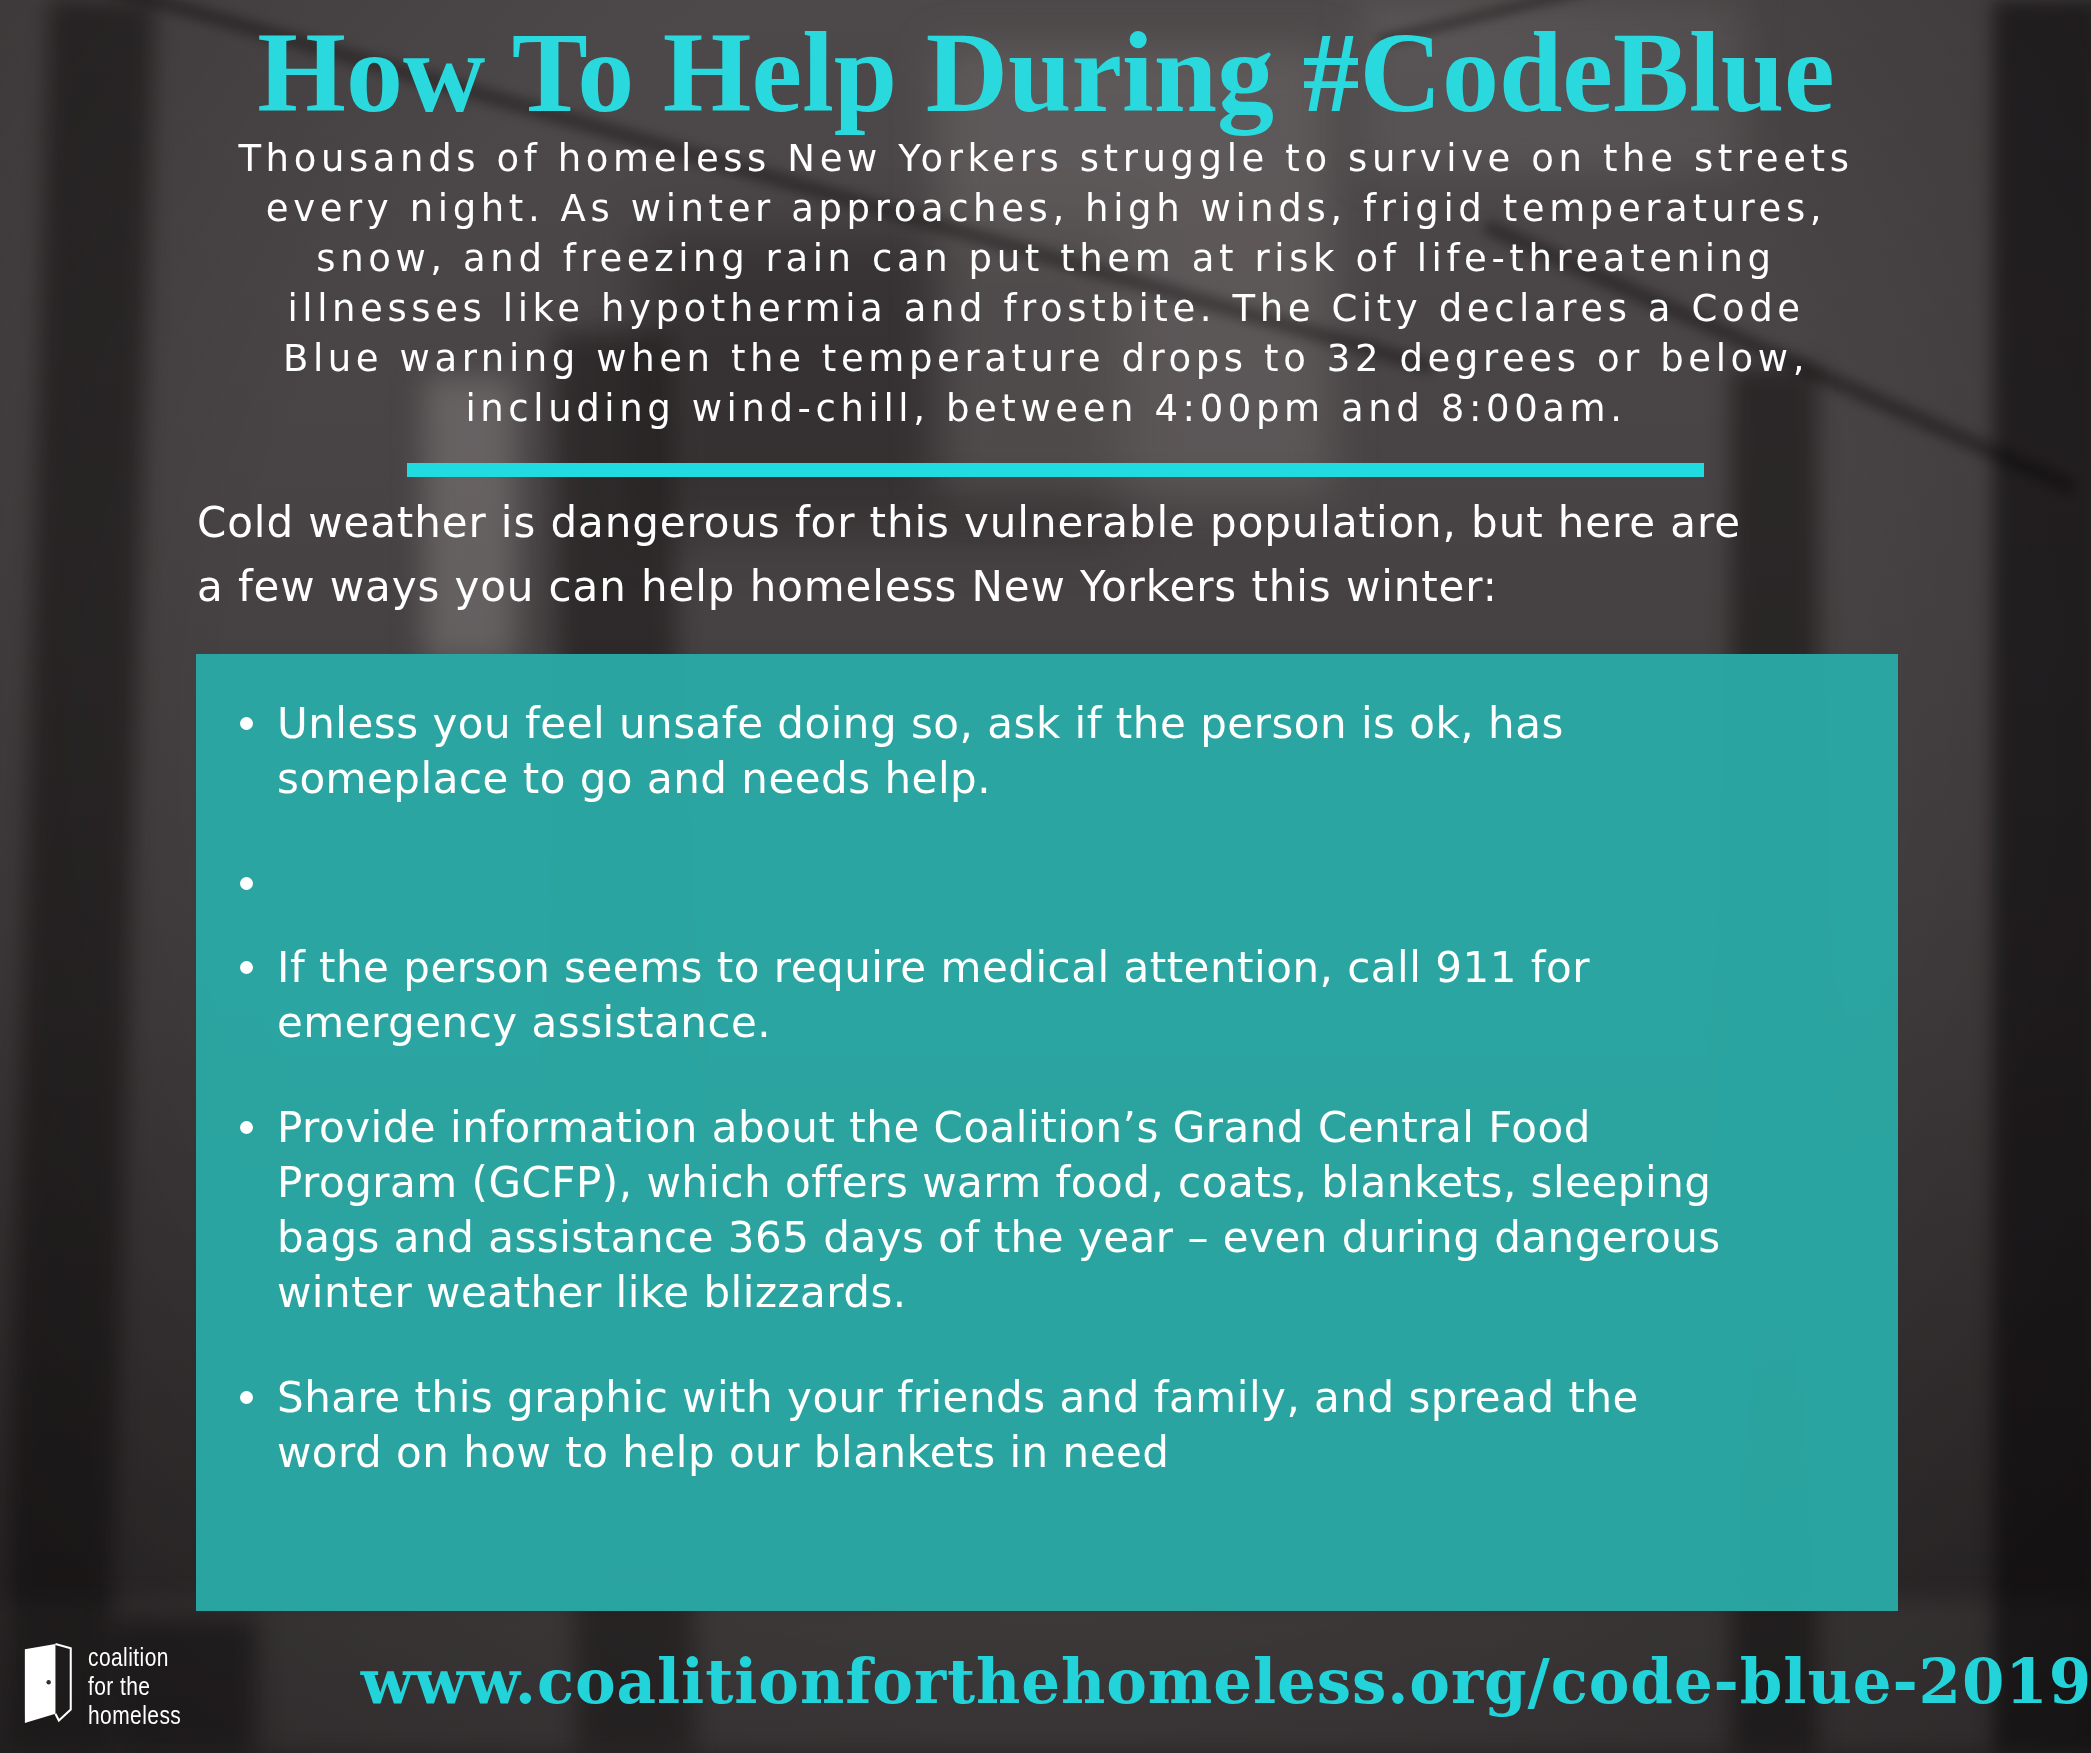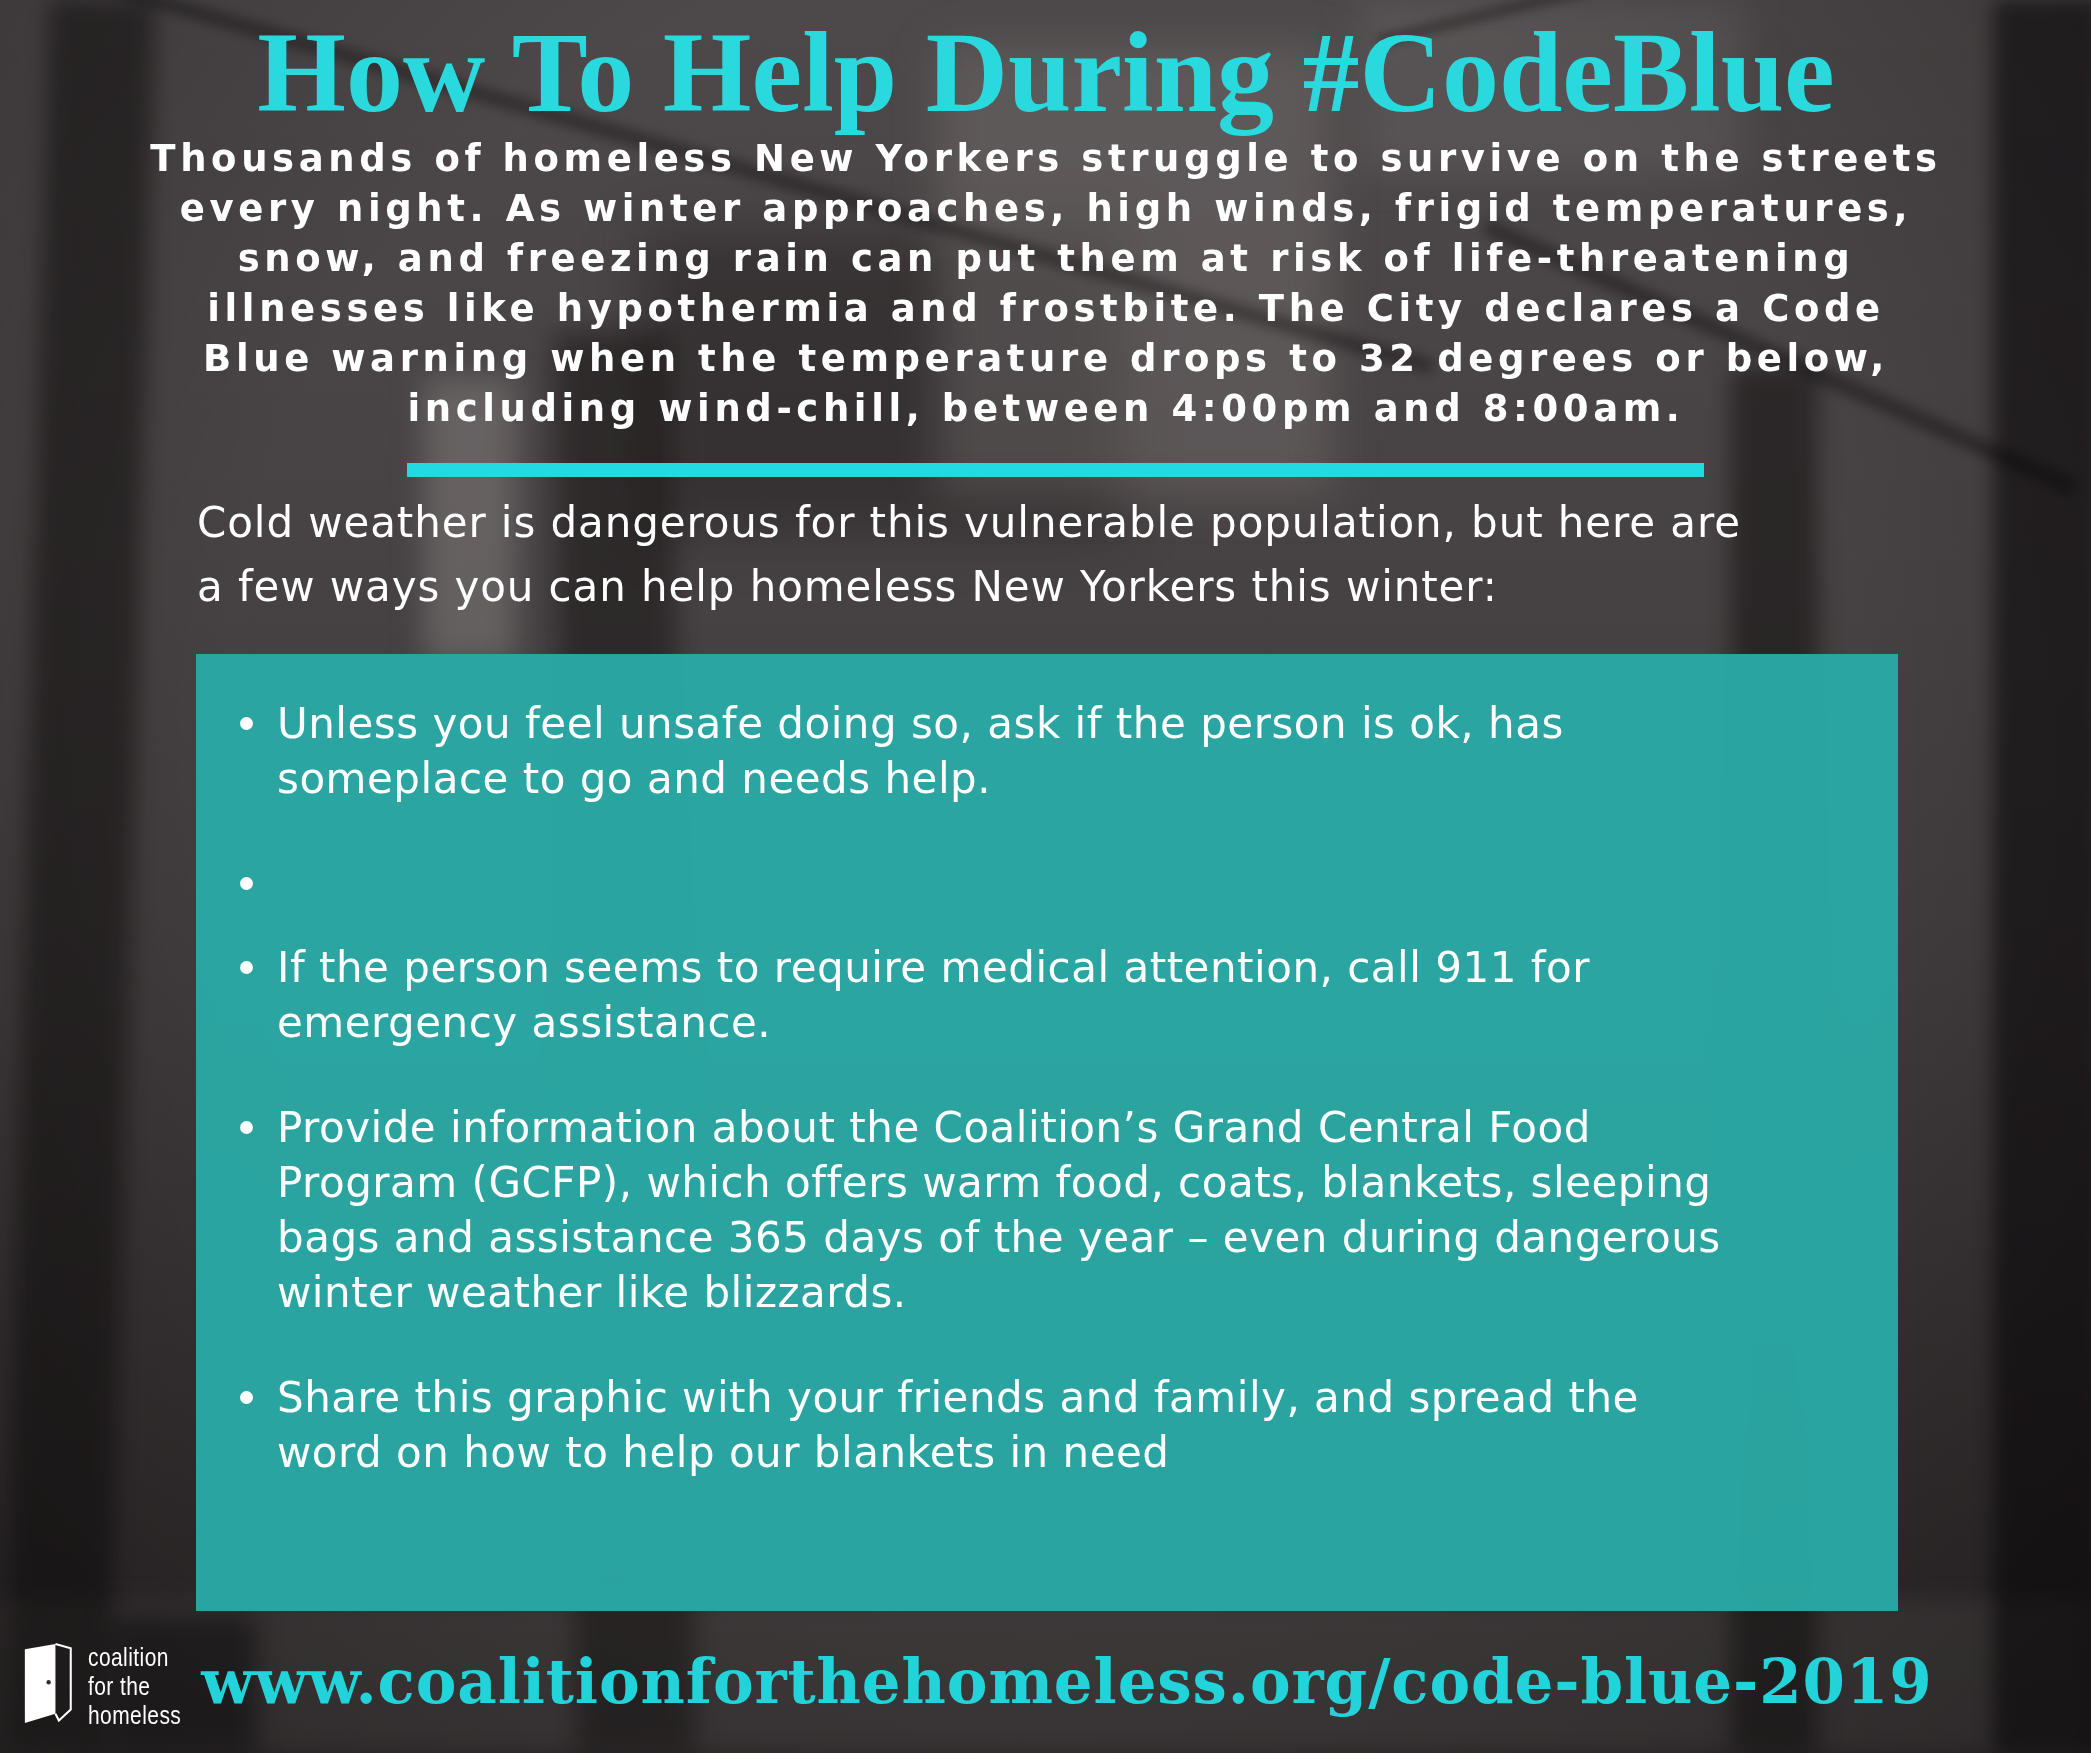--- a/index.html
+++ b/index.html
@@ -30,21 +30,21 @@
 
   
   .title{
     position:absolute;left:0;right:0;top:0;height:145px;margin:0;
     font-family:Liberation Serif, serif;font-weight:bold;
     font-size:114px;line-height:145px;text-align:center;white-space:nowrap;
     color:#29d9de;letter-spacing:0px;
   }
   .intro{
     position:absolute;left:0;right:0;top:134px;margin:0;
-    font-size:37px;line-height:50px;font-weight:700;
+    font-size:37px;line-height:50px;font-weight:400;
     letter-spacing:4.6px;text-align:center;color:#ffffff;white-space:pre-line;
   }
   .divider{
     position:absolute;left:407px;top:463px;width:1297px;height:13.8px;
     background:#20dbe0;
   }
   .subheading{
     position:absolute;left:197px;top:491px;margin:0;
     font-size:42px;line-height:64px;letter-spacing:0.9px;
     color:#ffffff;white-space:pre-line;
@@ -64,21 +64,21 @@
   .logo{position:absolute;left:24px;top:1640px;display:flex;align-items:flex-start;}
   .logo svg{width:51px;height:88px;display:block;}
   .logo-text{
     margin-left:13px;margin-top:2.8px;
     font-family:"Liberation Sans", sans-serif;
     font-size:25px;line-height:29px;color:#ffffff;letter-spacing:0.5px;
     transform:scaleX(.84);transform-origin:left top;white-space:pre-line;
   }
   .url{
     position:absolute;left:0;right:0;top:1647px;
-    padding-left:42px;text-align:center;white-space:nowrap;
+    padding-left:42px;text-align:right;white-space:nowrap;
     font-family:"DejaVu Serif", serif;font-weight:bold;
     font-size:61px;line-height:70px;color:#22d4da;letter-spacing:0.9px;
   }
 </style>
 </head>
 <body>
 
 <div class="canvas">
 
   <div class="bg">

